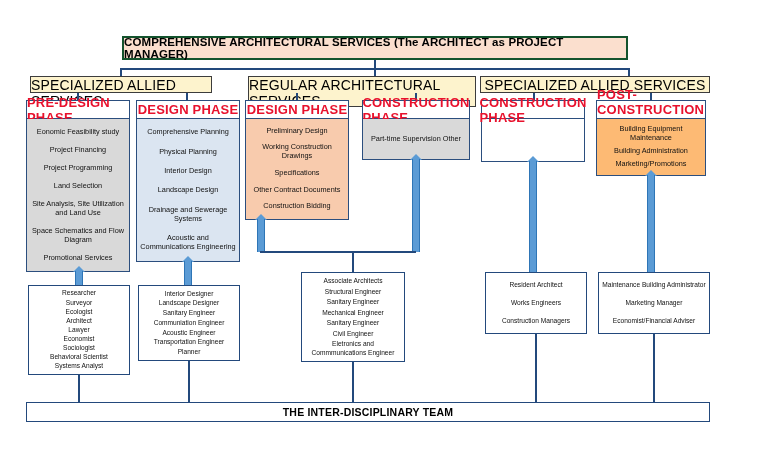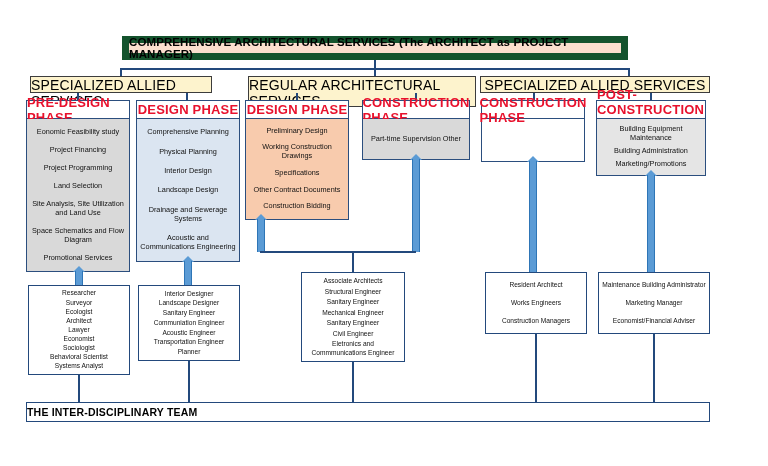--- a/index.html
+++ b/index.html
@@ -8,21 +8,21 @@
     background:#ffffff;
     font-family:"Liberation Sans", sans-serif;
     overflow:hidden;
   }
   #stage{position:relative;width:768px;height:466px;}
 
   .box{position:absolute;box-sizing:border-box;}
 
   
   .master{
-    border:7px solid #14532d;
+    border:2px solid #14532d;
     background:#fbdfce;
     display:flex;align-items:center;justify-content:center;
     font-weight:bold;font-size:11.5px;color:#000;
     letter-spacing:.1px;
   }
 
   
   .band{
     border:1.6px solid #3c3c3c;
     background:#fdf3cd;
@@ -51,38 +51,38 @@
     align-items:center;justify-content:space-around;
     padding:4px 3px;
     font-size:7.3px;color:#111;text-align:center;line-height:1.22;
   }
   .card-body .li{width:100%;}
 
   .fill-grey{background:#d9d9d9;}
   .fill-blue{background:#dbe5f1;}
   .fill-orange{background:#f8cbad;}
   .fill-green{background:#d6e4bc;}
-  .fill-yellow{background:#e5e5e5;}
+  .fill-yellow{background:#fdba74;}
 
   
   .team{
     border:1.6px solid #23497c;
     background:#ffffff;
     display:flex;flex-direction:column;
     align-items:center;justify-content:space-around;
     padding:3px 2px;
     font-size:6.6px;color:#111;text-align:center;line-height:1.25;
   }
   .team .li{width:100%;}
 
   
   .footer{
     border:1.8px solid #23497c;
     background:#ffffff;
-    display:flex;align-items:center;
+    display:flex;align-items:center;justify-content:center;
     font-weight:bold;font-size:10.5px;color:#000;letter-spacing:.2px;
   }
 
   
   .conn{position:absolute;background:#23497c;}
   .conn-v{width:1.6px;}
   .conn-h{height:1.6px;}
 
   
   .uparrow{position:absolute;}

